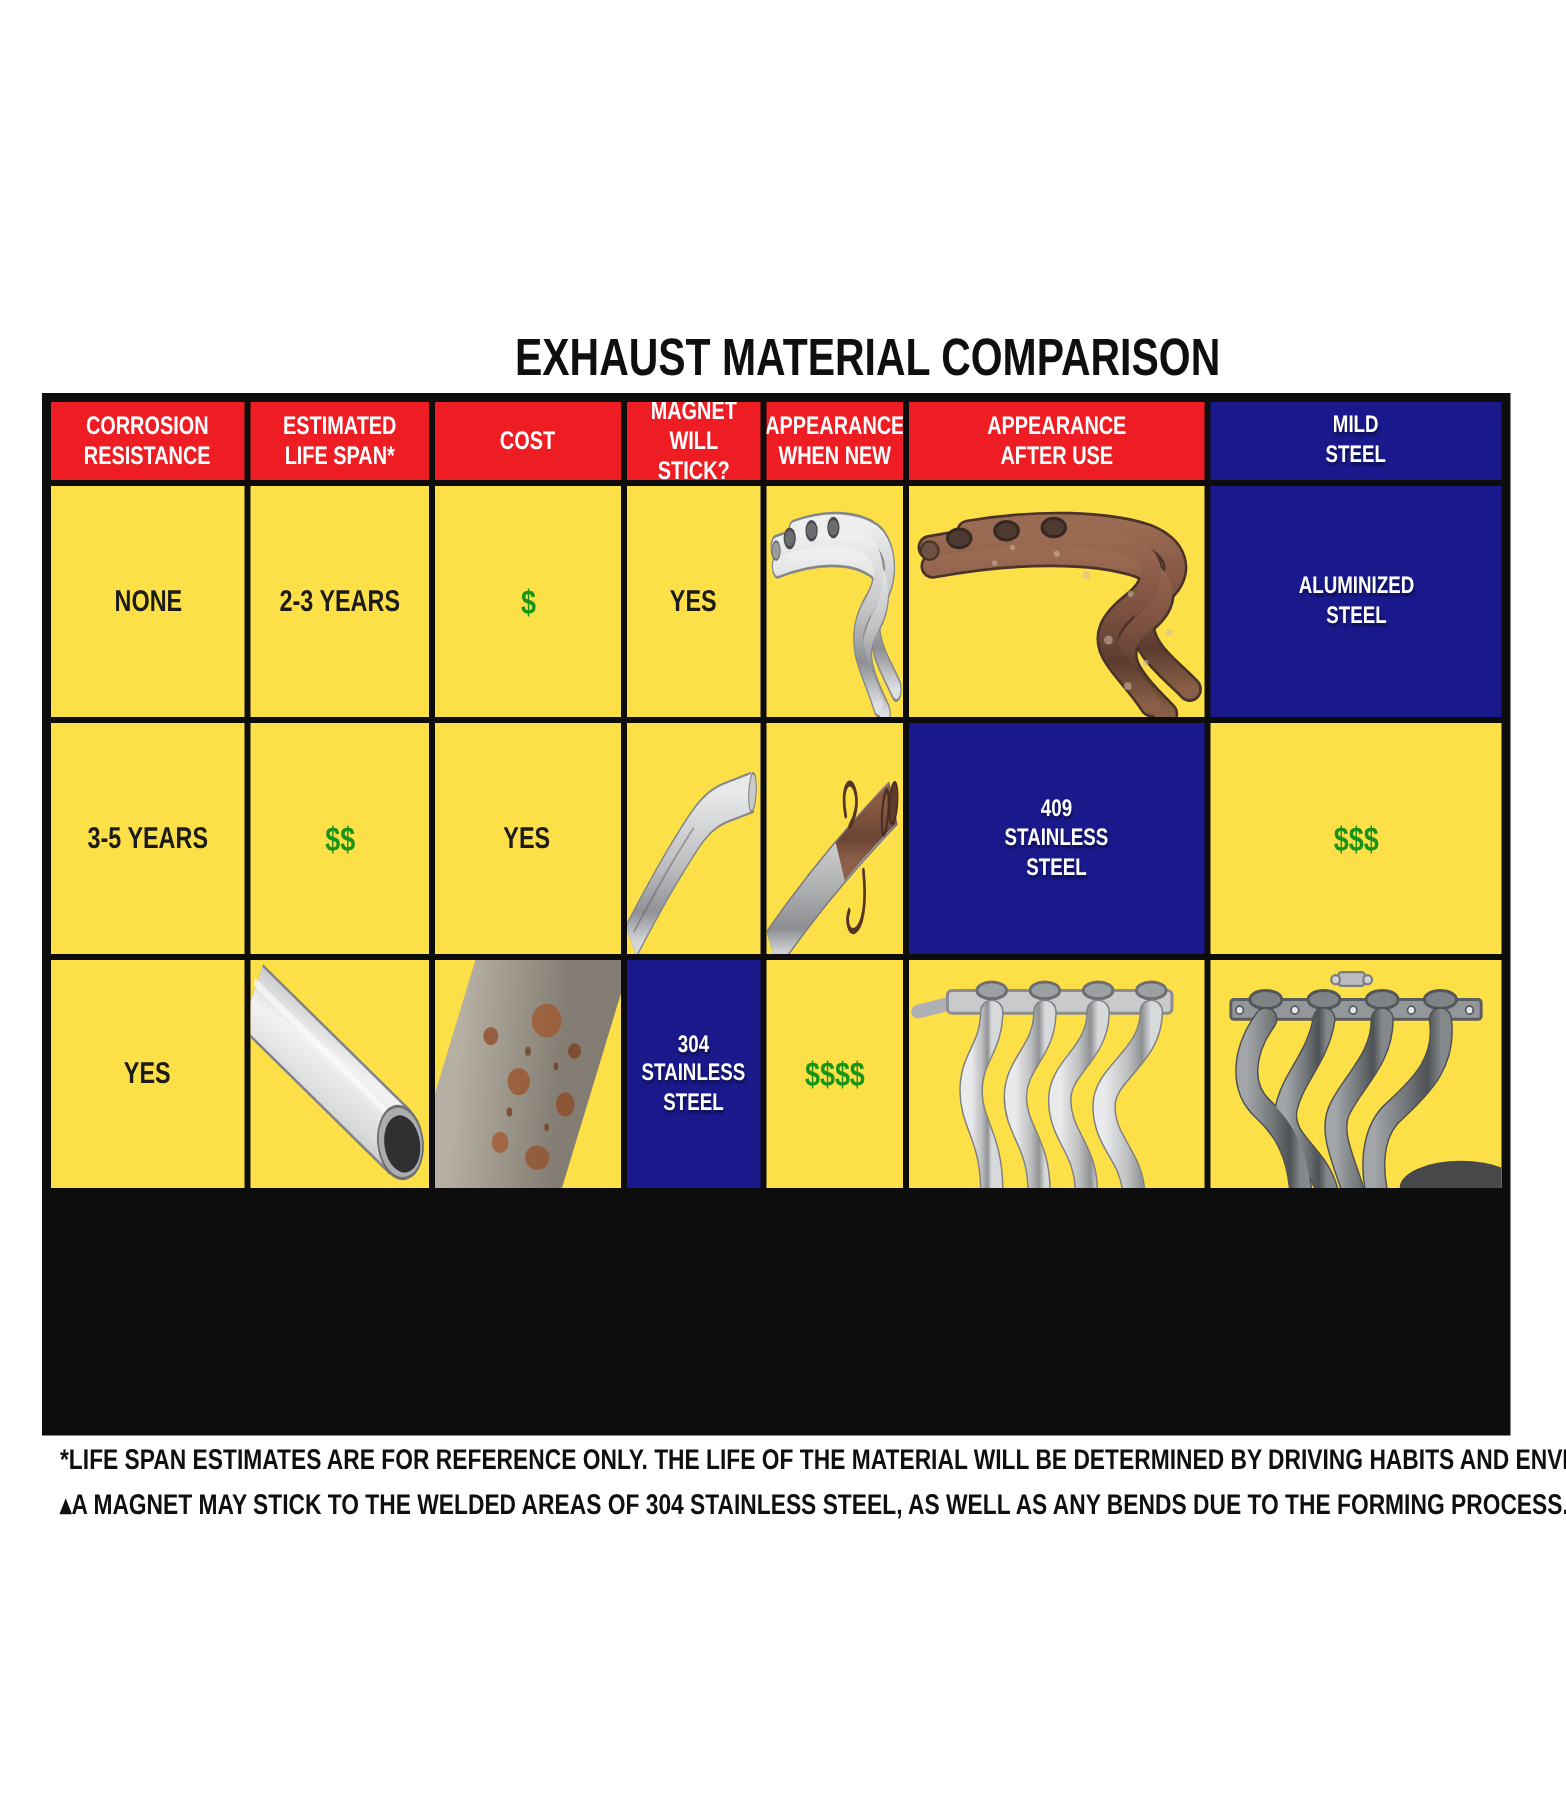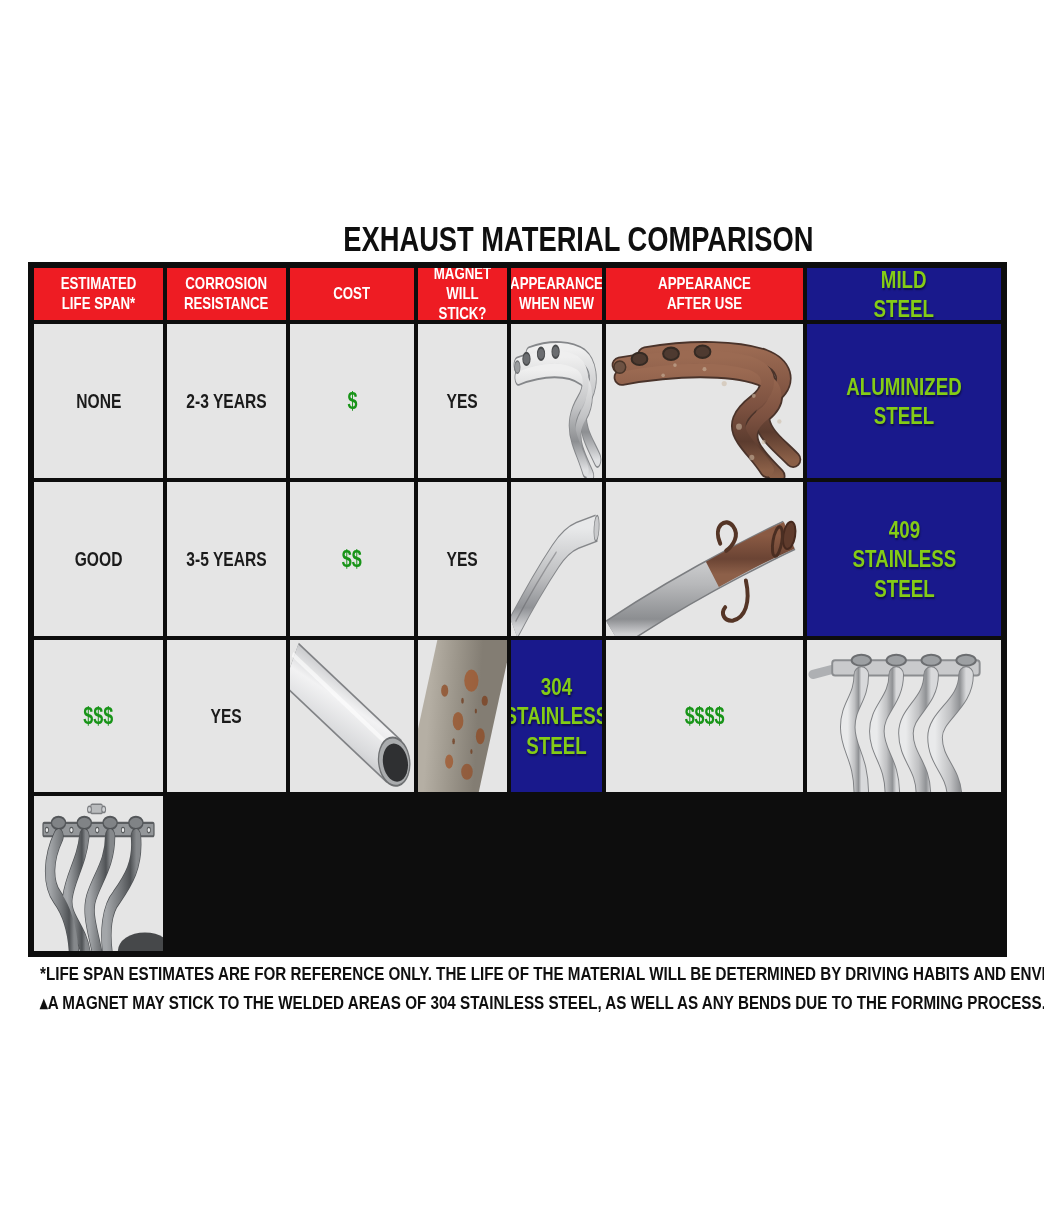--- a/index.html
+++ b/index.html
@@ -5,24 +5,24 @@
   html,body{margin:0;padding:0;background:#fff;}
   .canvas{position:relative;width:1044px;height:1213px;background:#ffffff;
           font-family:"Liberation Sans",sans-serif;overflow:hidden;color:#111;}
   .title{position:absolute;top:219px;left:12px;width:100%;text-align:center;
          font-size:35px;font-weight:bold;color:#0f0f0f;white-space:nowrap;padding-left:44px;}
   .cond{display:inline-block;transform:scaleX(.78);transform-origin:center;}
   .grid{position:absolute;left:28px;top:262px;width:979px;height:695px;
         background:#0d0d0d;display:grid;box-sizing:border-box;padding:6px;gap:4px;
         grid-template-columns:129px 119px 124px 89px 91px 197px 194px;
         grid-template-rows:52px 154px 154px 152px 155px;}
-  .cell{display:flex;align-items:center;justify-content:center;background:#e5e5e5;
+  .cell{display:flex;align-items:center;justify-content:center;background:#fde047;
         text-align:center;overflow:hidden;}
   .hdr{background:#ee1c23;color:#fff;font-weight:bold;font-size:17px;line-height:1.18;}
-  .mat{background:#19198c;color:#84cc16;font-weight:bold;font-size:24px;line-height:1.22;
+  .mat{background:#19198c;color:#ffffff;font-weight:bold;font-size:16px;line-height:1.22;
        text-shadow:1px 2px 2px rgba(0,0,0,.45);}
   .val{font-weight:bold;font-size:20px;line-height:1.22;color:#1b1b1b;}
   .cost{color:#189418;font-size:23px;}
   .pre{white-space:pre-line;}
   .photo{padding:0;position:relative;}
   .photo svg{position:absolute;inset:0;width:100%;height:100%;display:block;}
   sup.mk{font-size:12px;line-height:0;margin-left:1px;position:relative;top:-6px;}
   .foot{position:absolute;left:40px;top:963px;width:990px;font-size:19px;
         font-weight:bold;color:#0f0f0f;}
   .foot div{white-space:nowrap;transform:scaleX(.8);transform-origin:left center;
@@ -33,26 +33,26 @@
 
 <div class="canvas">
 
   <div class="title">
     <span class="cond">EXHAUST MATERIAL COMPARISON</span>
   </div>
 
   <div class="grid">
 
     <div class="cell hdr">
+        <span class="cond pre">CORROSION
+RESISTANCE</span>
+      </div>
+    <div class="cell hdr">
         <span class="cond pre">ESTIMATED
 LIFE SPAN*</span>
-      </div>
-    <div class="cell hdr">
-        <span class="cond pre">CORROSION
-RESISTANCE</span>
       </div>
     <div class="cell hdr">
         <span class="cond pre">COST</span>
       </div>
     <div class="cell hdr">
         <span class="cond pre">MAGNET
 WILL STICK?</span>
       </div>
     <div class="cell hdr">
         <span class="cond pre">APPEARANCE
@@ -139,23 +139,20 @@
         <circle cx="14" cy="42" r="6" fill="#6d5243" stroke="#473428" stroke-width="1.5"></circle>
         <ellipse cx="34" cy="34" rx="8" ry="6" fill="#4e3a30" stroke="#352a23" stroke-width="2"></ellipse>
         <ellipse cx="66" cy="29" rx="8" ry="6" fill="#4e3a30" stroke="#352a23" stroke-width="2"></ellipse>
         <ellipse cx="98" cy="27" rx="8" ry="6" fill="#4e3a30" stroke="#352a23" stroke-width="2"></ellipse>
       </svg>
     </div>
 
     <div class="cell mat">
         <span class="cond pre">ALUMINIZED
 STEEL</span>
-      </div>
-    <div class="cell val">
-        <span class="cond pre">GOOD</span>
       </div>
     <div class="cell val">
         <span class="cond pre">3-5 YEARS</span>
       </div>
     <div class="cell val cost">
         <span class="cond">$$</span>
       </div>
     <div class="cell val">
         <span class="cond"><span>YES</span><sup class="mk"></sup></span>
       </div>

